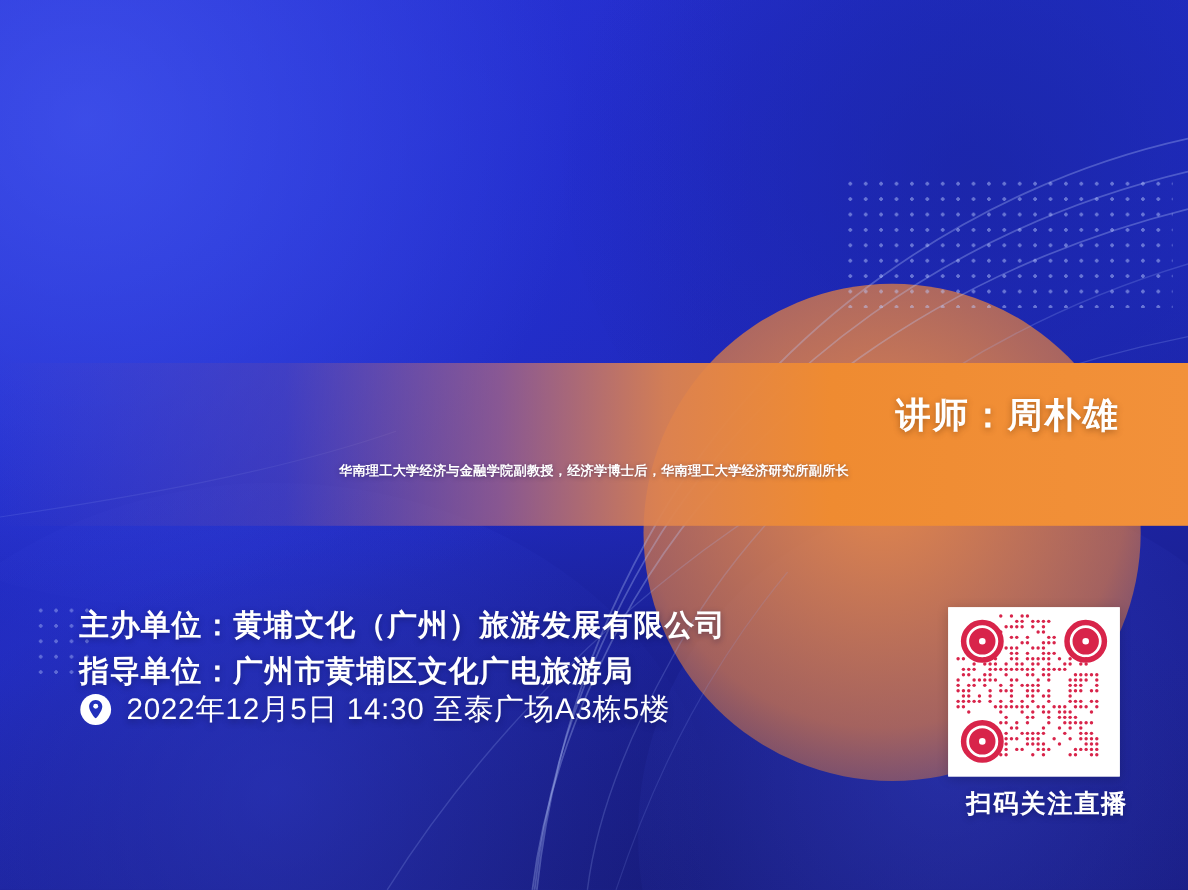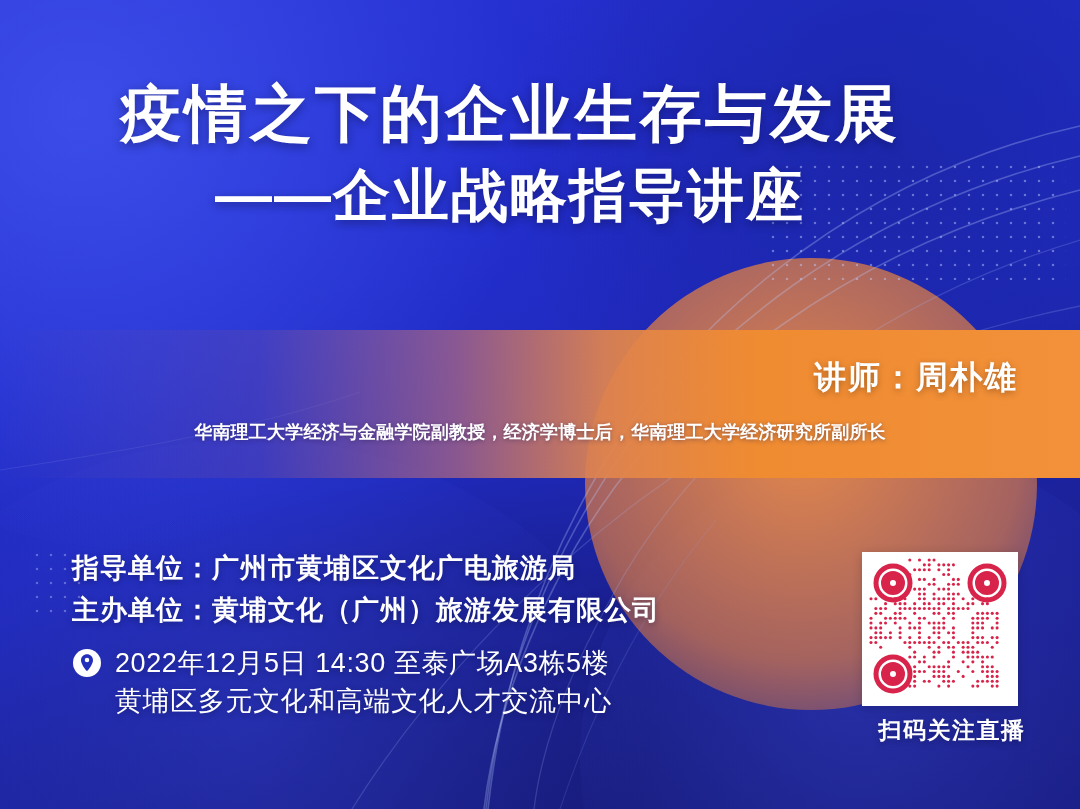--- a/index.html
+++ b/index.html
@@ -84,33 +84,33 @@
   .title-line.sub{font-size:57px;letter-spacing:2px;margin-top:6px;}
 
   .speaker{
     position:absolute;right:62px;top:356px;
     color:#ffffff;font-weight:bold;font-size:32px;letter-spacing:2px;
     text-shadow:0 2px 6px rgba(90,45,10,.45);
     white-space:nowrap;
   }
   .credentials{
     position:absolute;left:0;top:420px;width:1080px;text-align:center;
-    color:#ffffff;font-weight:bold;font-size:18px;letter-spacing:.2px;
+    color:#ffffff;font-weight:bold;font-size:12px;letter-spacing:.2px;
     text-shadow:0 1px 4px rgba(40,30,80,.5);
     white-space:nowrap;
   }
 
   .orgs{position:absolute;left:72px;top:548px;}
   .org-line{
     color:#ffffff;font-weight:bold;font-size:27px;letter-spacing:1px;
     line-height:1.55;white-space:nowrap;
     text-shadow:0 2px 6px rgba(10,12,60,.4);
   }
 
-  .venue{position:absolute;left:72px;top:644px;}
+  .venue{position:absolute;left:72px;top:626px;}
   .venue-row{display:flex;align-items:center;gap:13px;}
   .pin{width:30px;height:30px;flex:0 0 30px;display:block;}
   .venue-line{
     color:#ffffff;font-size:27px;letter-spacing:.6px;line-height:1.42;
     white-space:nowrap;text-shadow:0 2px 6px rgba(10,12,60,.4);
   }
   .venue-line.second{margin-left:43px;}
 
   
   .qr-wrap{position:absolute;left:862px;top:552px;width:180px;text-align:center;}
@@ -152,43 +152,38 @@
         </g>
       </svg>
     </div>
 
     <div class="dots dots-tr"></div>
     <div class="dots dots-bl"></div>
   </div>
 
   <div class="band"></div>
 
-  <div class="title-wrap">
-    <div class="title-line">疫情之下的企业生存与发展</div>
-    <div class="title-line sub">——企业战略指导讲座</div>
-  </div>
 
   <div class="speaker">讲师：周朴雄</div>
   <div class="credentials">华南理工大学经济与金融学院副教授，经济学博士后，华南理工大学经济研究所副所长</div>
 
   <div class="orgs">
+    <div class="org-line">主办单位：黄埔文化（广州）旅游发展有限公司</div>
     <div class="org-line">指导单位：广州市黄埔区文化广电旅游局</div>
-    <div class="org-line">主办单位：黄埔文化（广州）旅游发展有限公司</div>
   </div>
 
   <div class="venue">
     <div class="venue-row">
       <svg class="pin" viewBox="0 0 30 30" xmlns="http://www.w3.org/2000/svg">
         <circle cx="15" cy="15" r="14" fill="#ffffff"></circle>
         <path d="M15 6.3c-3.3 0-6 2.65-6 5.92 0 4.2 5.1 10.1 5.32 10.35a.9.9 0 0 0 1.36 0C15.9 22.32 21 16.42 21 12.22c0-3.27-2.7-5.92-6-5.92z" fill="#2230bb"></path>
         <circle cx="15" cy="12.1" r="2.25" fill="#ffffff"></circle>
       </svg>
       <div class="venue-line">2022年12月5日 14:30  至泰广场A3栋5楼</div>
     </div>
-    <div class="venue-line second">黄埔区多元文化和高端文化人才交流中心</div>
   </div>
 
   <div class="qr-wrap">
     <svg class="qr-box" viewBox="0 0 156 154" xmlns="http://www.w3.org/2000/svg">
       <rect x="0" y="0" width="156" height="154" fill="#ffffff"></rect>
       <g id="qr-dots" fill="#d8244a">
           <circle cx="47.80" cy="8.00" r="1.55" fill="#d8244a"></circle>
           <circle cx="57.50" cy="8.00" r="1.55" fill="#d8244a"></circle>
           <circle cx="67.20" cy="8.00" r="1.55" fill="#d8244a"></circle>
           <circle cx="72.05" cy="8.00" r="1.55" fill="#d8244a"></circle>

